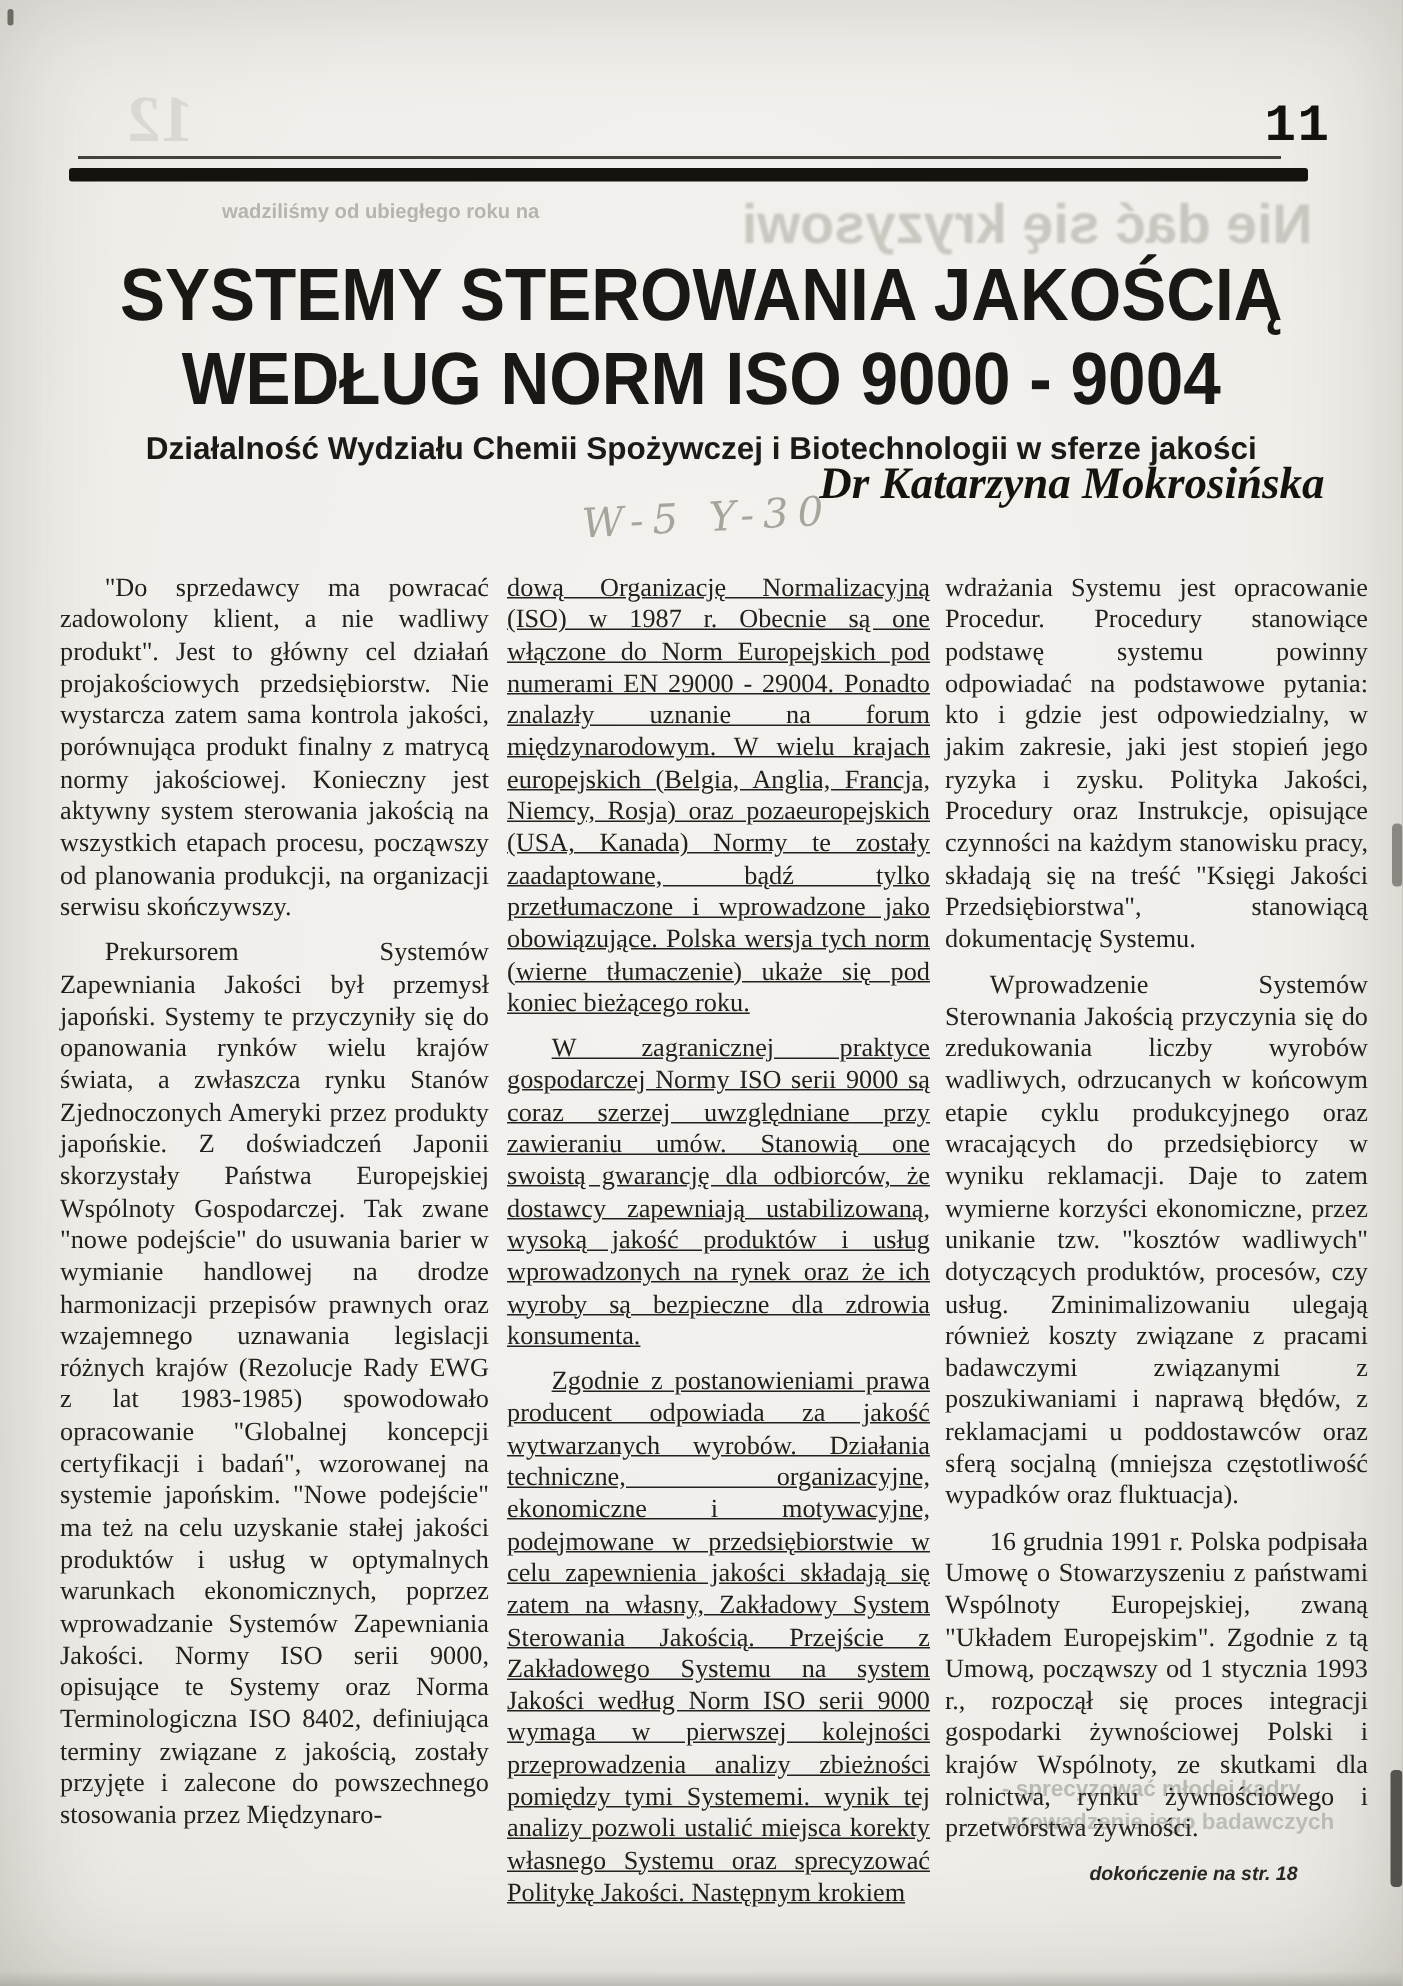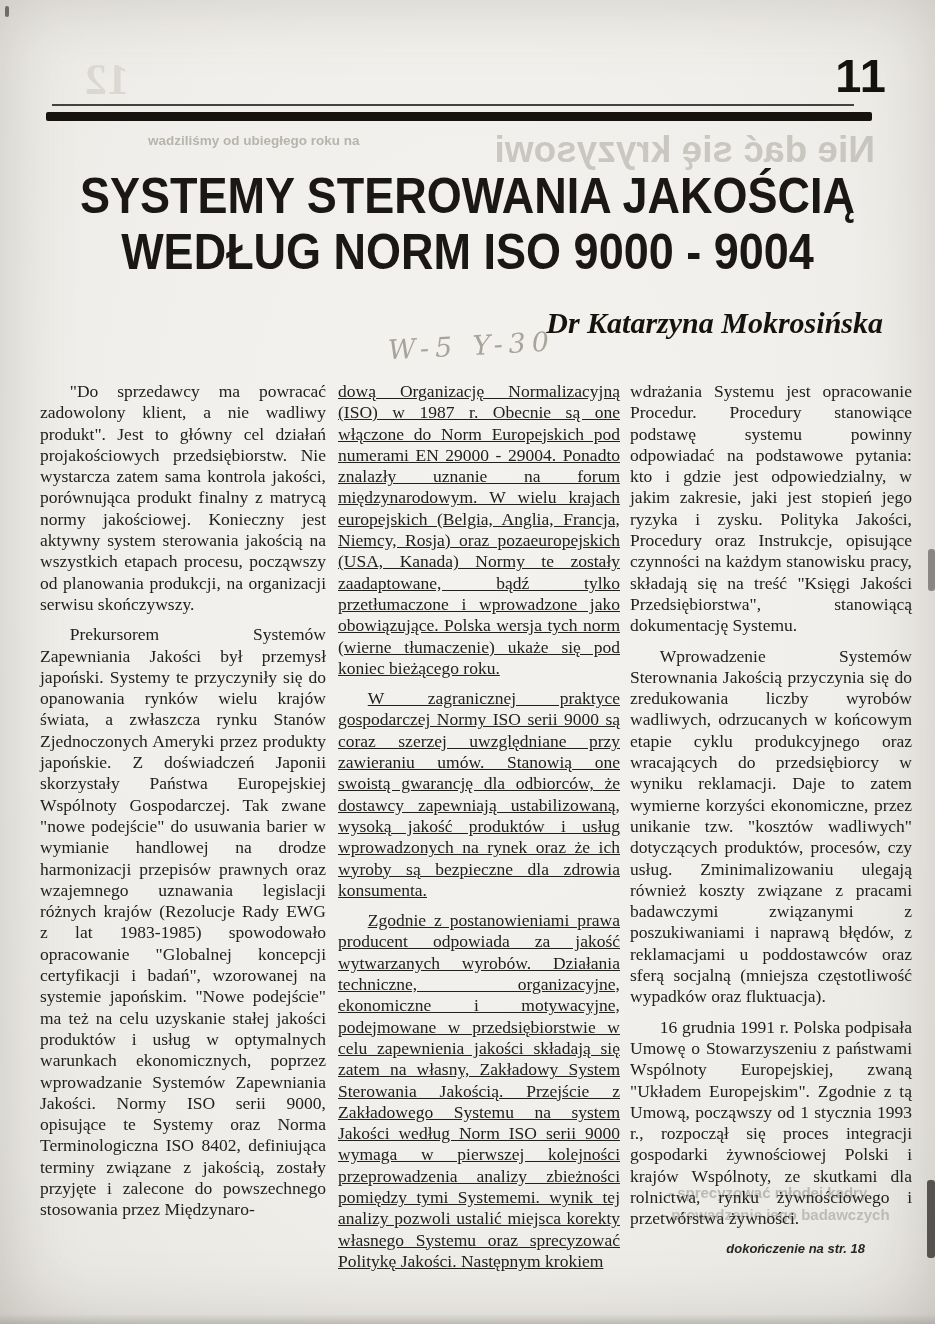--- a/index.html
+++ b/index.html
@@ -13,23 +13,23 @@
     overflow:hidden;
     font-family:"Liberation Serif", serif;
     color:#211f1c;
   }
   .page::after{
     content:"";position:absolute;left:0;right:0;bottom:0;height:10px;
     background:linear-gradient(rgba(150,146,140,0), rgba(140,136,130,.38));
   }
   
   .page-number{
-    position:absolute;top:48px;right:48px;
-    font-family:Liberation Sans, sans-serif;font-weight:bold;
-    font-size:47px;letter-spacing:1px;color:#14120f;
+    position:absolute;top:64px;right:48px;
+    font-family:Liberation Mono, monospace;font-weight:bold;
+    font-size:35px;letter-spacing:1px;color:#14120f;
   }
   .rule-thin{position:absolute;top:104px;left:52px;width:802px;height:2px;background:#45423d;}
   .rule-thick{position:absolute;top:112px;left:46px;width:826px;height:9px;background:#16130f;border-radius:2px;}
   .title{
     position:absolute;left:0;width:100%;text-align:center;
     font-family:"Liberation Sans", sans-serif;font-weight:bold;
     color:#1a1714;transform:scaleY(1.1);transform-origin:top center;
     letter-spacing:0px;white-space:nowrap;
   }
   .title-1{top:168px;font-size:45px;}
@@ -91,20 +91,21 @@
   <div class="ghost ghost-headline mirror">Nie dać się kryzysowi</div>
   <div class="ghost ghost-bottom-1">- sprecyzować młodej kadry</div>
   <div class="ghost ghost-bottom-2">- prowadzenie jego badawczych</div>
 
   <div class="page-number">11</div>
   <div class="rule-thin"></div>
   <div class="rule-thick"></div>
 
   <div class="title title-1">SYSTEMY STEROWANIA JAKOŚCIĄ</div>
   <div class="title title-2">WEDŁUG NORM ISO 9000 - 9004</div>
+  <div class="subtitle">Działalność Wydziału Chemii Spożywczej i Biotechnologii w sferze jakości</div>
   <div class="author">Dr Katarzyna Mokrosińska</div>
   <div class="handwritten">W-5  Y-30</div>
 
   <div class="column col-1">
     <p>"Do sprzedawcy ma powracać zadowolony klient, a nie wadliwy produkt". Jest to główny cel działań projakościowych przedsiębiorstw. Nie wystarcza zatem sama kontrola jakości, porównująca produkt finalny z matrycą normy jakościowej. Konieczny jest aktywny system sterowania jakością na wszystkich etapach procesu, począwszy od planowania produkcji, na organizacji serwisu skończywszy.</p>
     <p>Prekursorem Systemów Zapewniania Jakości był przemysł japoński. Systemy te przyczyniły się do opanowania rynków wielu krajów świata, a zwłaszcza rynku Stanów Zjednoczonych Ameryki przez produkty japońskie. Z doświadczeń Japonii skorzystały Państwa Europejskiej Wspólnoty Gospodarczej. Tak zwane "nowe podejście" do usuwania barier w wymianie handlowej na drodze harmonizacji przepisów prawnych oraz wzajemnego uznawania legislacji różnych krajów (Rezolucje Rady EWG z lat 1983-1985) spowodowało opracowanie "Globalnej koncepcji certyfikacji i badań", wzorowanej na systemie japońskim. "Nowe podejście" ma też na celu uzyskanie stałej jakości produktów i usług w optymalnych warunkach ekonomicznych, poprzez wprowadzanie Systemów Zapewniania Jakości. Normy ISO serii 9000, opisujące te Systemy oraz Norma Terminologiczna ISO 8402, definiująca terminy związane z jakością, zostały przyjęte i zalecone do powszechnego stosowania przez Międzynaro-</p>
   </div>
 
   <div class="column col-2">
     <p class="cont">dową Organizację Normalizacyjną (ISO) w 1987 r. Obecnie są one włączone do Norm Europejskich pod numerami EN 29000 - 29004. Ponadto znalazły uznanie na forum międzynarodowym. W wielu krajach europejskich (Belgia, Anglia, Francja, Niemcy, Rosja) oraz pozaeuropejskich (USA, Kanada) Normy te zostały zaadaptowane, bądź tylko przetłumaczone i wprowadzone jako obowiązujące. Polska wersja tych norm (wierne tłumaczenie) ukaże się pod koniec bieżącego roku.</p>

